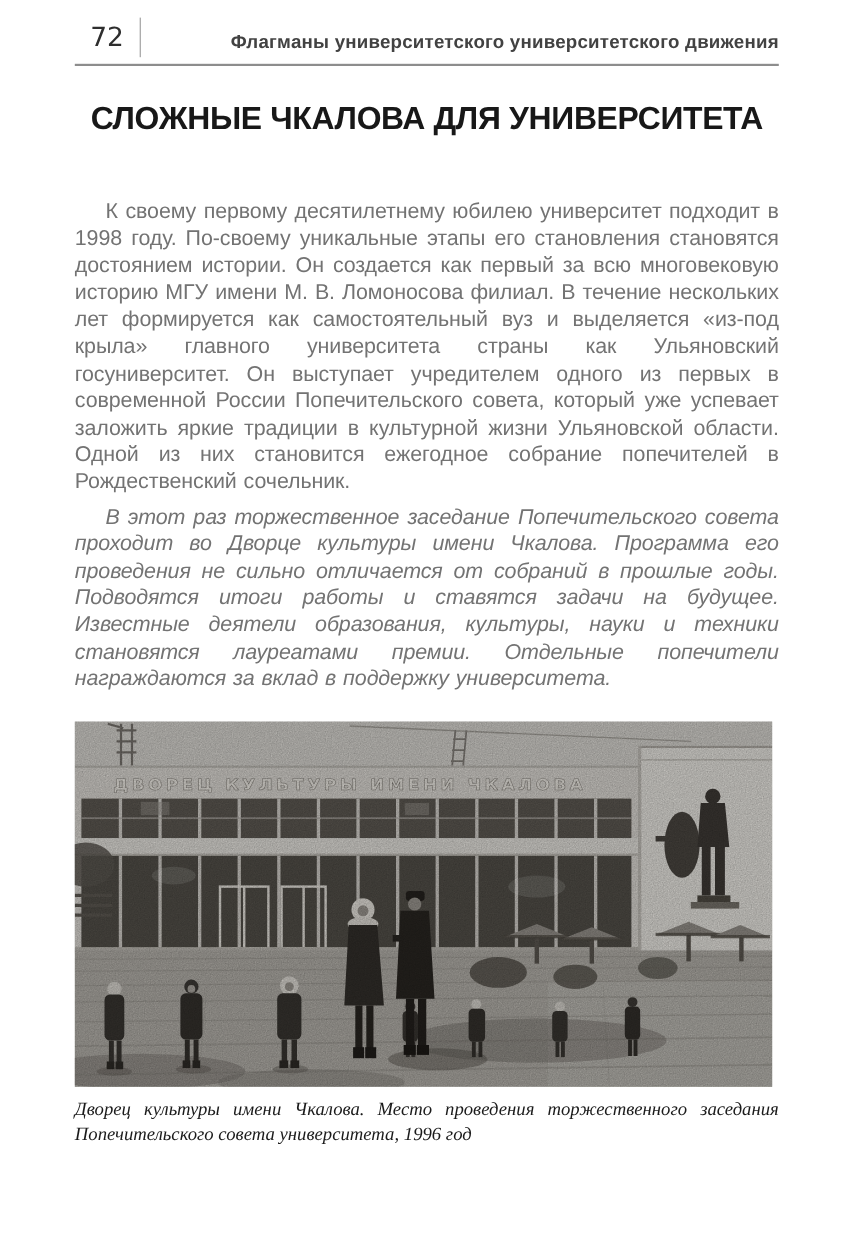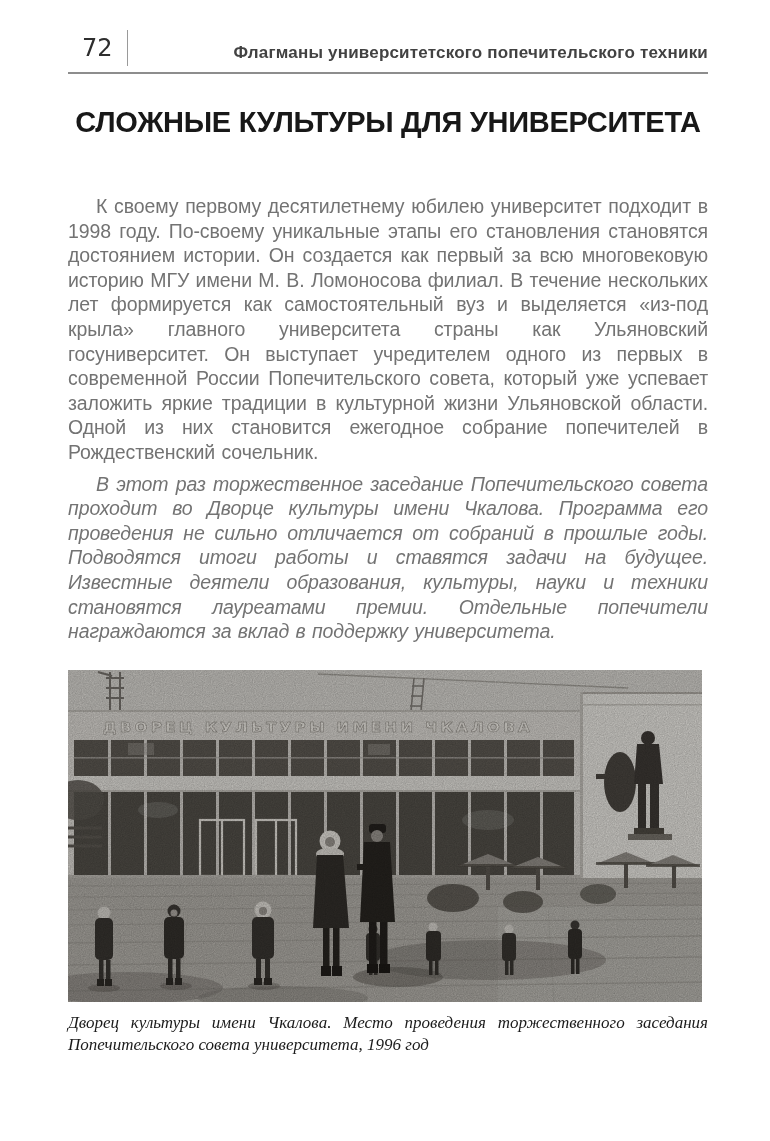--- a/index.html
+++ b/index.html
@@ -1,20 +1,20 @@
 <!DOCTYPE html>
 <html lang="ru"><head>
 <meta charset="utf-8">
 <style>
   html, body { margin: 0; padding: 0; background: #ffffff; }
   .page {
     width: 770px; height: 1141px;
     margin: 0 auto; background: #ffffff;
     box-sizing: border-box;
-    padding: 30px 62px 0 68px;
+    padding: 16px 62px 0 68px;
     font-family: "Liberation Sans", sans-serif;
     color: #202020;
     overflow: hidden;
   }
   
   .hrow { display: flex; align-items: flex-end; }
   .pagenum {
     font-size: 24px; line-height: 32px; color: #2e2e2e;
     font-family: "DejaVu Sans", sans-serif;
     padding: 0 14px 2px 14px;
@@ -56,26 +56,26 @@
 </style>
 </head>
 <body>
 
 <div class="page">
 
   <header>
     <div class="hrow">
       <span class="pagenum">72</span>
       <span class="vdiv"></span>
-      <span class="running">Флагманы университетского попечительского техники</span>
+      <span class="running">Флагманы университетского университетского движения</span>
     </div>
     <div class="hrule"></div>
   </header>
 
-  <h1 class="title">СЛОЖНЫЕ КУЛЬТУРЫ ДЛЯ УНИВЕРСИТЕТА</h1>
+  <h1 class="title">СЛОЖНЫЕ ЧКАЛОВА ДЛЯ УНИВЕРСИТЕТА</h1>
 
   <p class="body p1">К своему первому десятилетнему юбилею университет подходит в 1998 году. По-своему уникальные этапы его становления становятся достоянием истории. Он создается как первый за всю многовековую историю МГУ имени М. В. Ломоносова филиал. В течение нескольких лет формируется как самостоятельный вуз и выделяется «из-под крыла» главного университета страны как Ульяновский госуниверситет. Он выступает учредителем одного из первых в современной России Попечительского совета, который уже успевает заложить яркие традиции в культурной жизни Ульяновской области. Одной из них становится ежегодное собрание попечителей в Рождественский сочельник.</p>
   <p class="body p2">В этот раз торжественное заседание Попечительского совета проходит во Дворце культуры имени Чкалова. Программа его проведения не сильно отличается от собраний в прошлые годы. Подводятся итоги работы и ставятся задачи на будущее. Известные деятели образования, культуры, науки и техники становятся лауреатами премии. Отдельные попечители награждаются за вклад в поддержку университета.</p>
 
   <figure>
     <svg viewBox="0 0 634 332" width="634" height="332" role="img">
       <defs>
         <filter id="grain" x="0" y="0" width="100%" height="100%">
           <feTurbulence type="fractalNoise" baseFrequency="0.9" numOctaves="2" stitchTiles="stitch"></feTurbulence>
           <feColorMatrix type="matrix" values="0 0 0 0 0  0 0 0 0 0  0 0 0 0 0  0.25 0.25 0.25 0 0"></feColorMatrix>

